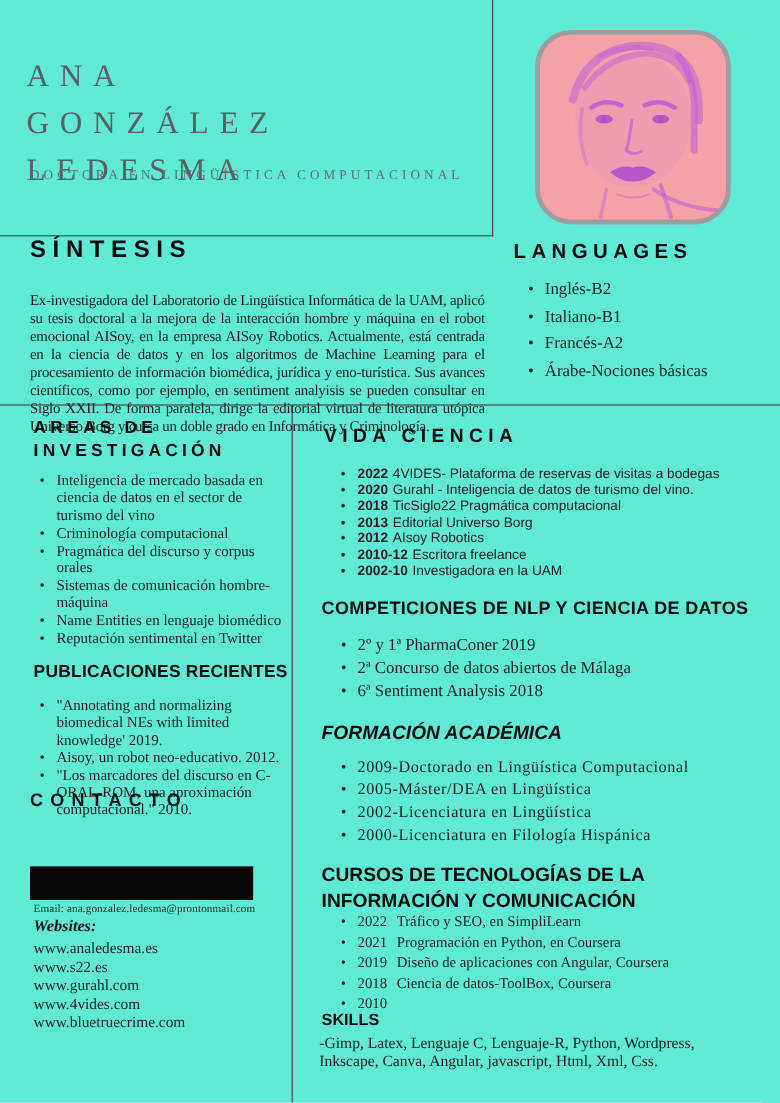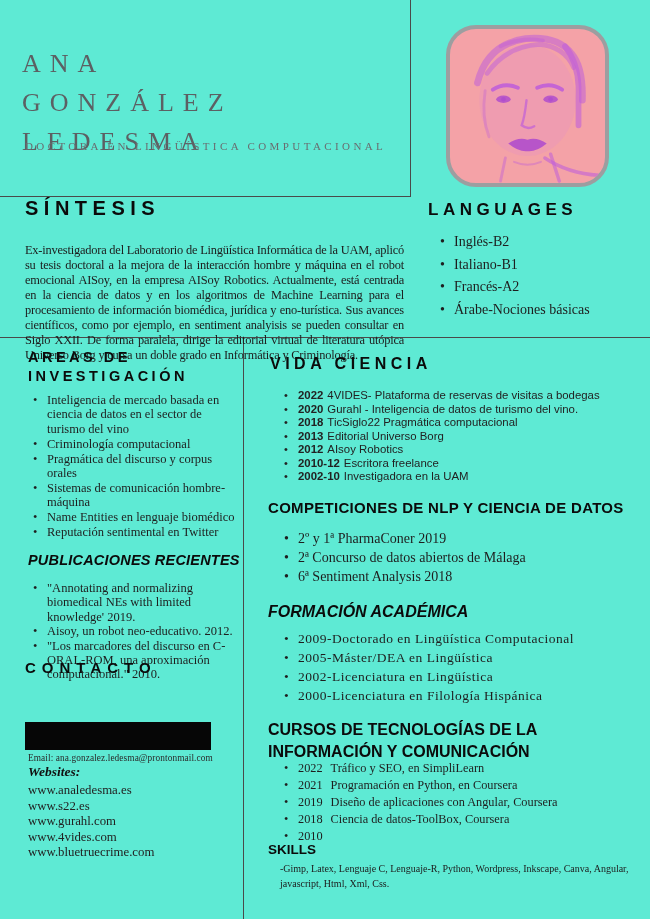--- a/index.html
+++ b/index.html
@@ -61,21 +61,21 @@
   .languages-list{left:440px;top:234px;width:195px;font-size:14px;line-height:16px;}
   .languages-list li{margin-bottom:6.5px;}
   .languages-list .b{flex:0 0 20px;}
 
   
   .areas-title{left:28px;top:348px;font-size:14.5px;line-height:19px;letter-spacing:3.5px;}
   .areas-list{left:33px;top:393px;width:202px;font-size:12.5px;line-height:14.4px;}
   .areas-list li{margin-bottom:0.5px;}
 
   
-  .pub-title{left:28px;top:552px;font-size:14.5px;letter-spacing:0.2px;font-style:italic;}
+  .pub-title{left:28px;top:552px;font-size:14.5px;letter-spacing:0.2px;}
   .pub-list{left:33px;top:581px;width:206px;font-size:12.5px;line-height:14.4px;}
 
   
   .contact-title{left:25px;top:659px;font-size:15px;letter-spacing:6px;}
   .black-bar{position:absolute;left:25px;top:722px;width:186px;height:28px;background:#060606;}
   .email-line{position:absolute;left:28px;top:753px;font-size:9.3px;color:#2a2a2a;letter-spacing:0.1px;}
   .websites-label{position:absolute;left:28px;top:764px;font-size:13.5px;font-weight:700;font-style:italic;color:#111;}
   .websites-list{left:28px;top:783px;width:200px;font-size:12.8px;line-height:15.6px;color:#222;}
   .websites-list li{display:block;}
 
@@ -102,21 +102,21 @@
 
   
   .cursos-title{left:268px;top:719px;font-size:16px;line-height:21.5px;width:362px;white-space:normal;}
   .cursos-list{left:284px;top:761px;width:350px;font-size:12.3px;line-height:14px;}
   .cursos-list li{margin-bottom:3px;}
   .cursos-list .b{flex:0 0 16px;}
   .cursos-list .yr{margin-right:8px;white-space:nowrap;}
 
   
   .skills-title{left:268px;top:842px;font-size:13.5px;}
-  .skills-body{position:absolute;left:280px;top:861px;width:352px;font-size:10px;line-height:15px;color:#1c1c1c;}
+  .skills-body{position:absolute;left:266px;top:861px;width:352px;font-size:13px;line-height:15px;color:#1c1c1c;}
 </style>
 </head>
 <body>
 
 <div class="page">
 
   <div class="divider d-header"></div>
   <div class="divider d-vert-top"></div>
   <div class="divider d-mid"></div>
   <div class="divider d-vert-col"></div>

